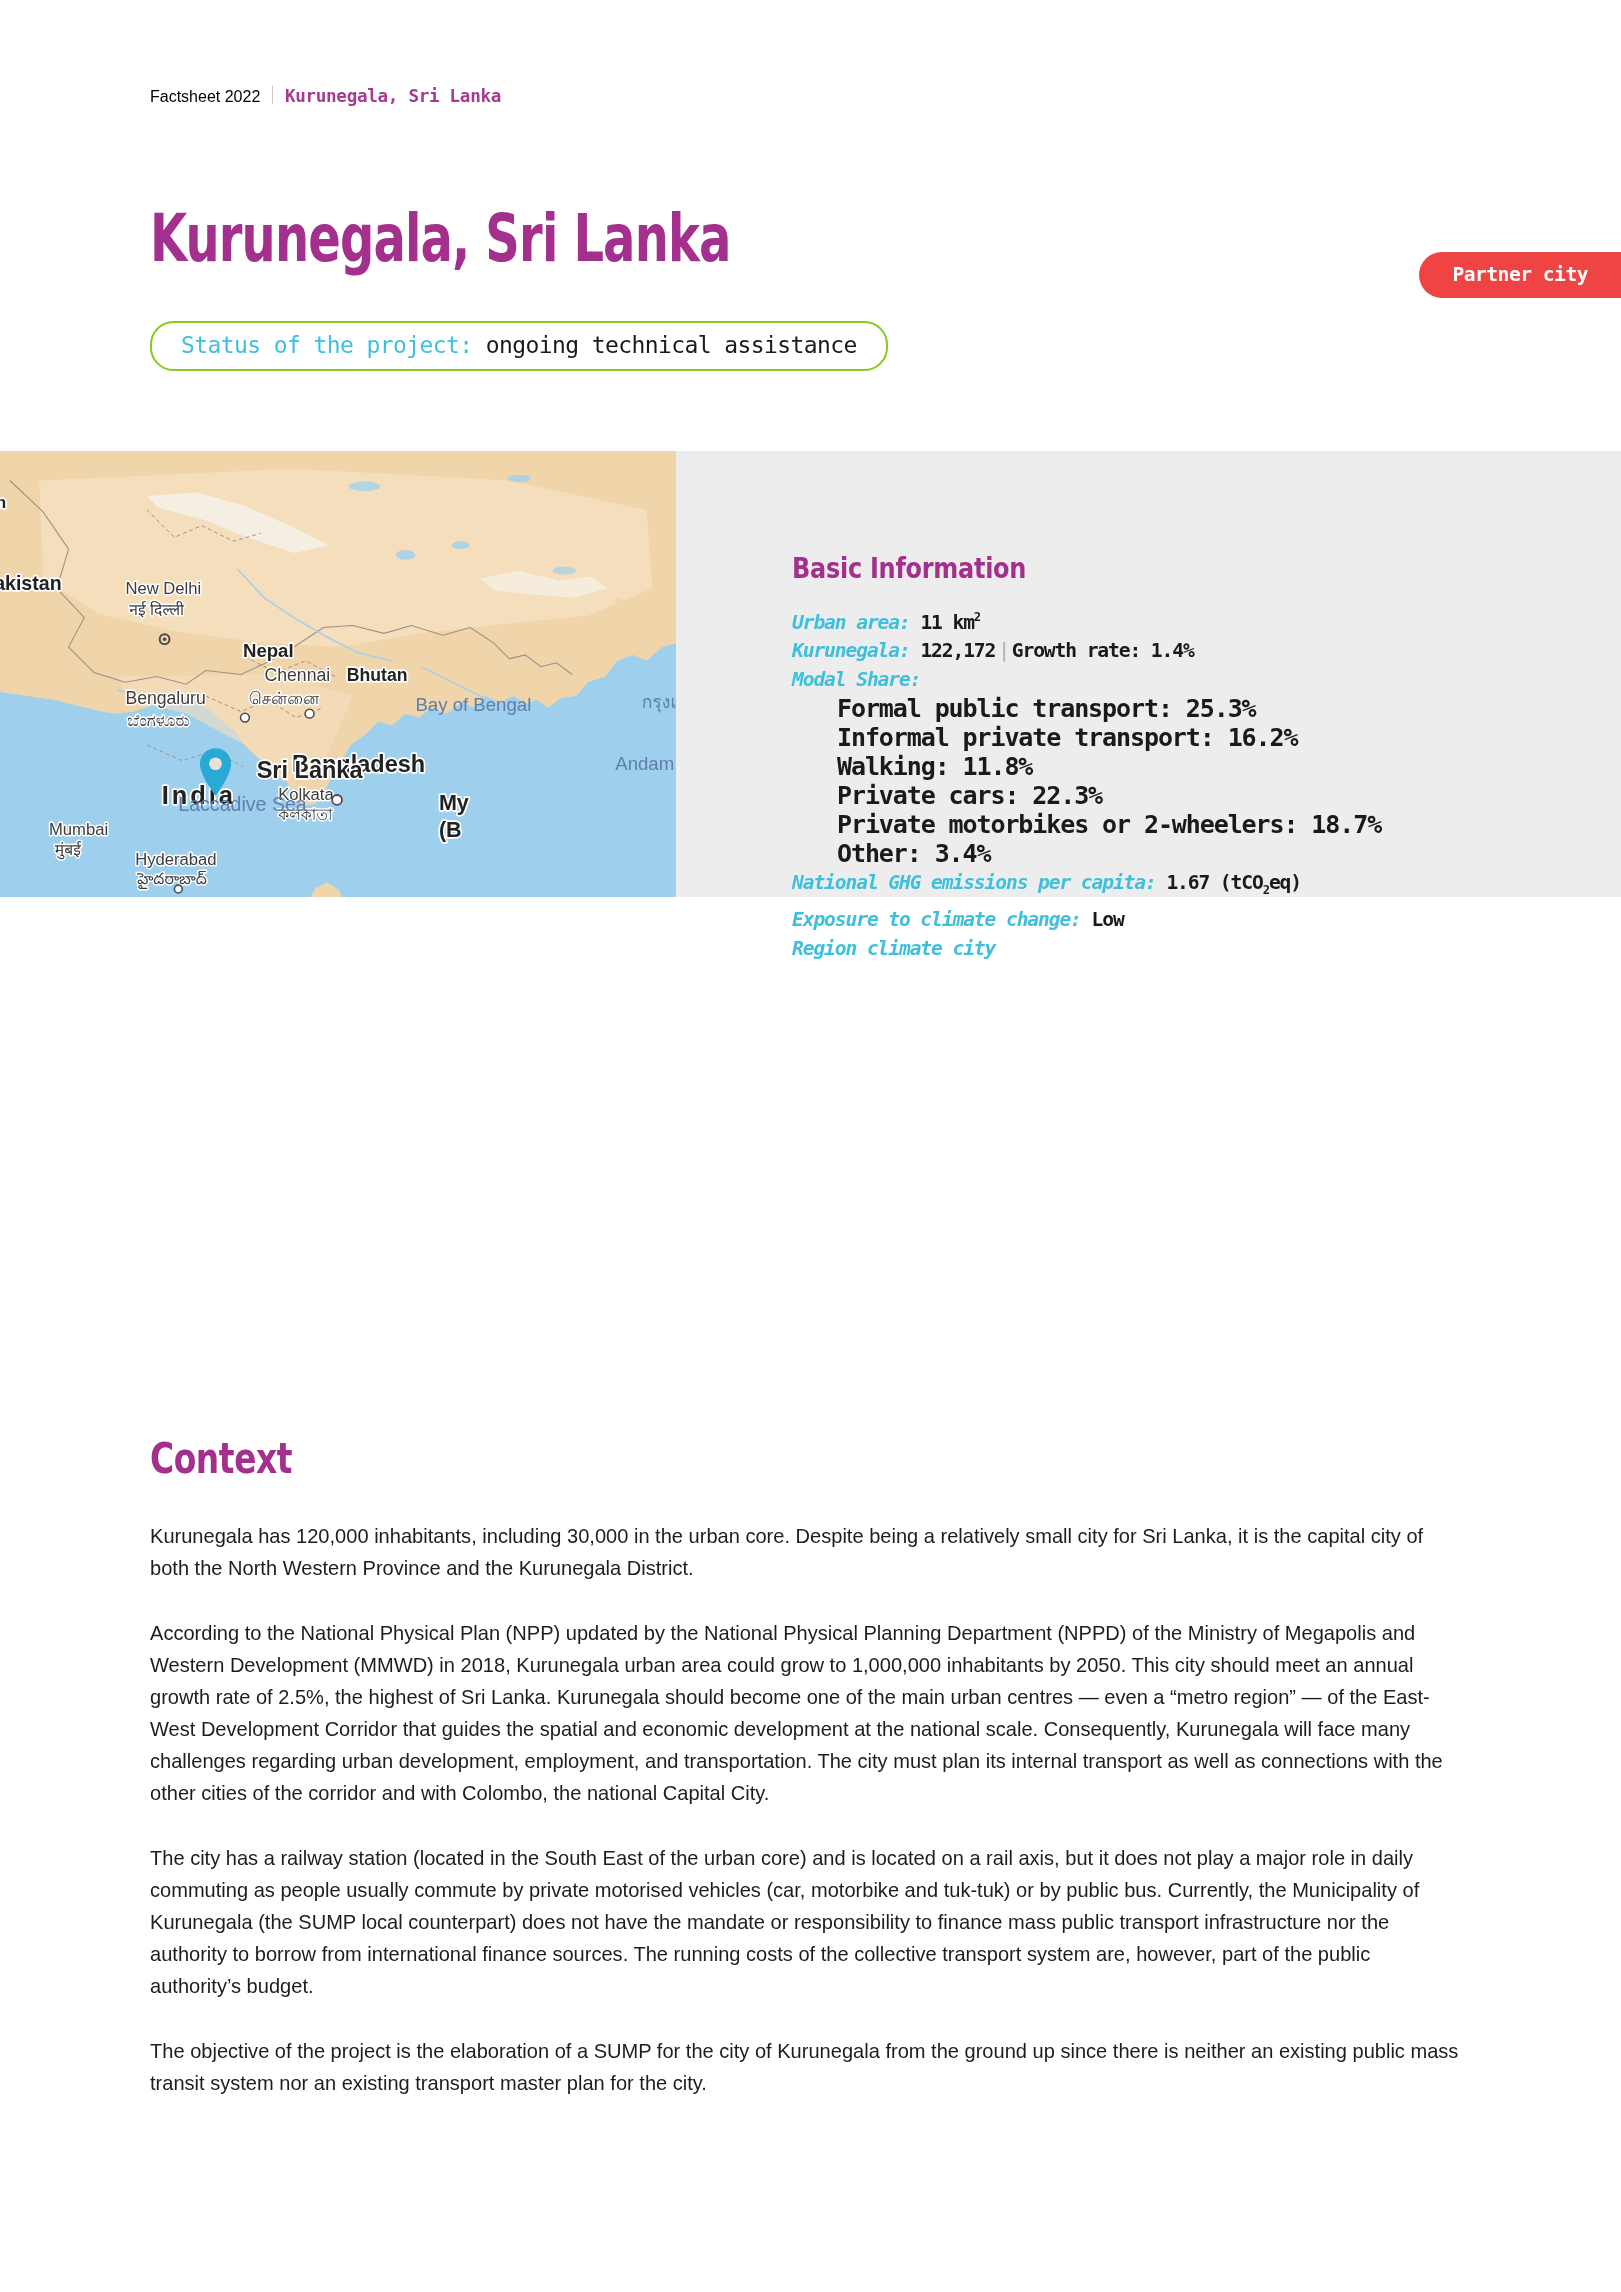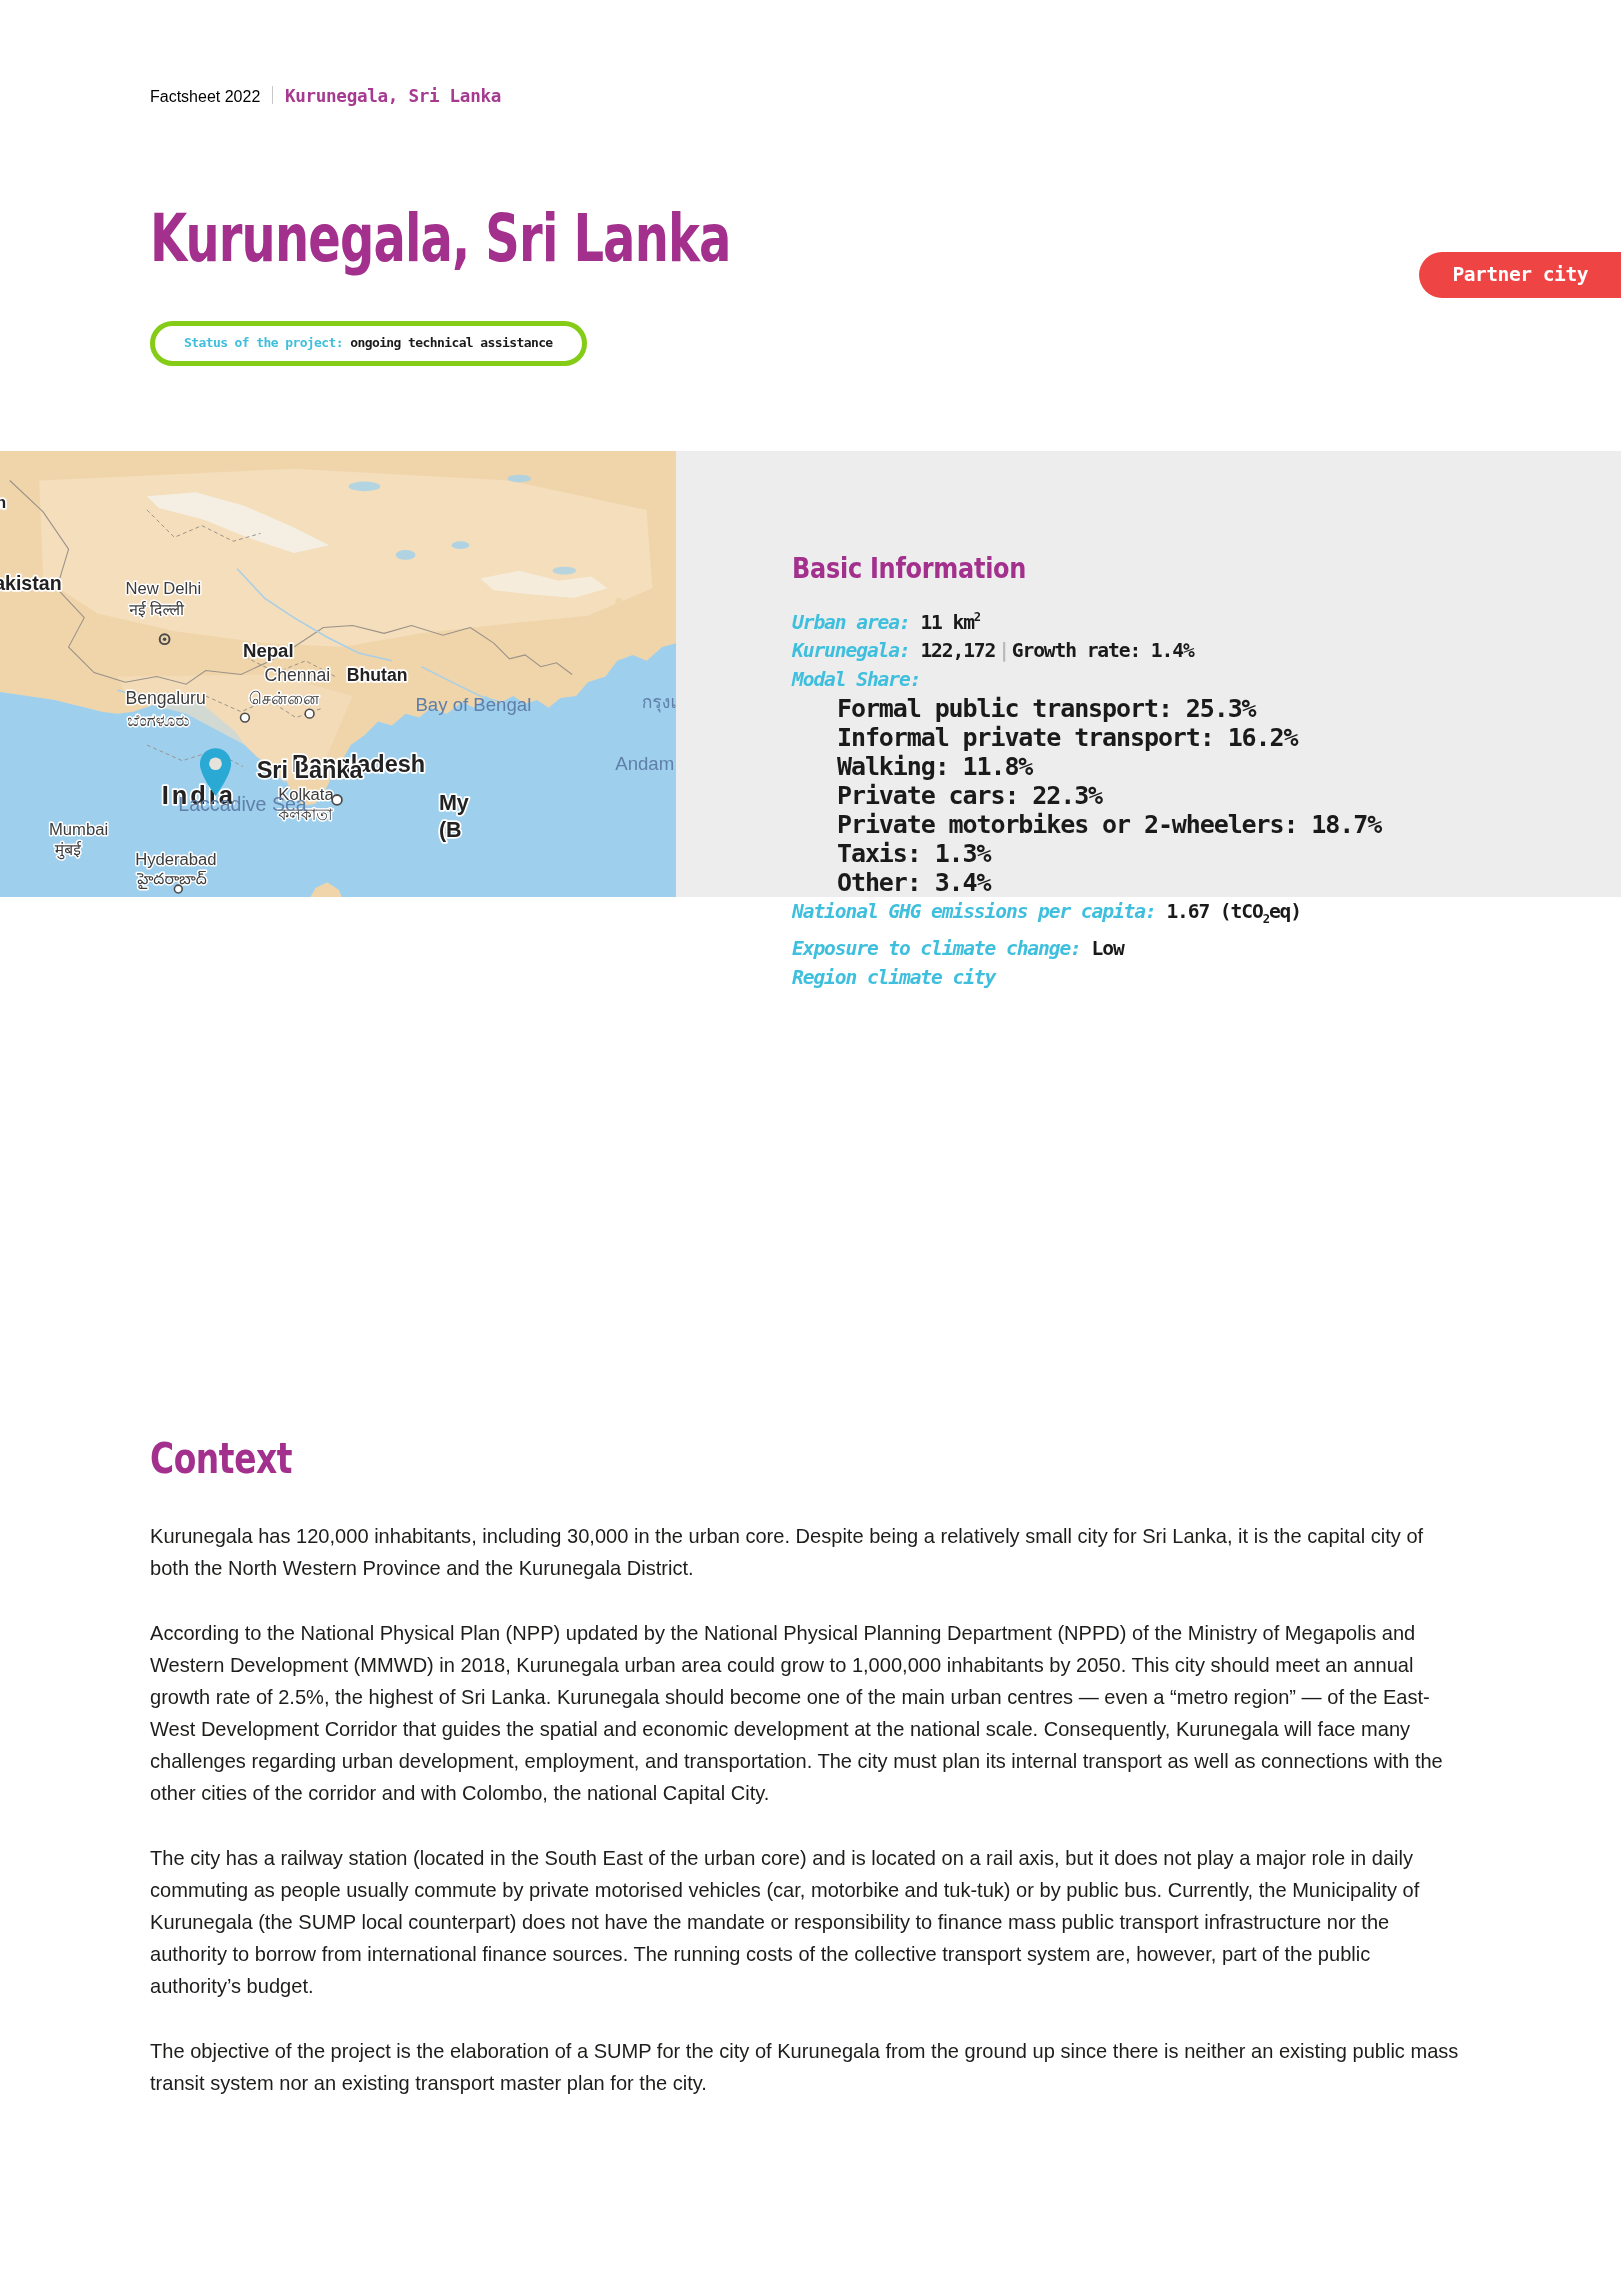--- a/index.html
+++ b/index.html
@@ -72,28 +72,28 @@
     letter-spacing: -0.5px;
     white-space: nowrap;
     text-align: right;
   }
 
   
   .status-pill {
     position: absolute;
     left: 150px;
     top: 321px;
-    border: 5px solid #84cc16;
+    border: 2px solid #84cc16;
     border-radius: 23.5px;
     background: #ffffff;
     padding: 8.8px 29px 10.8px 29px;
     white-space: nowrap;
     font-family: "DejaVu Sans Mono", monospace;
-    font-weight: bold;
-    font-size: 13px;
+    font-weight: normal;
+    font-size: 23px;
     letter-spacing: -0.6px;
   }
   .status-pill .lbl { color: #3ebfdd; }
   .status-pill .val { color: #1a1a1a; }
 
   
   .band {
     position: absolute;
     left: 0;
     top: 451px;
@@ -350,21 +350,20 @@
 
       <div class="row">
         <span class="k">Modal Share:</span>
       </div>
 
       <div class="modal-item">Formal public transport: 25.3%</div>
       <div class="modal-item">Informal private transport: 16.2%</div>
       <div class="modal-item">Walking: 11.8%</div>
       <div class="modal-item">Private cars: 22.3%</div>
       <div class="modal-item">Private motorbikes or 2-wheelers: 18.7%</div>
-      <div class="modal-item">Taxis: 1.3%</div>
       <div class="modal-item">Other: 3.4%</div>
 
       <div class="row">
         <span class="k">National GHG emissions per capita:</span>
         <span>1.67 (tCO</span><sub>2</sub><span>eq)</span>
       </div>
 
       <div class="row">
         <span class="k">Exposure to climate change:</span>
         <span>Low</span>

